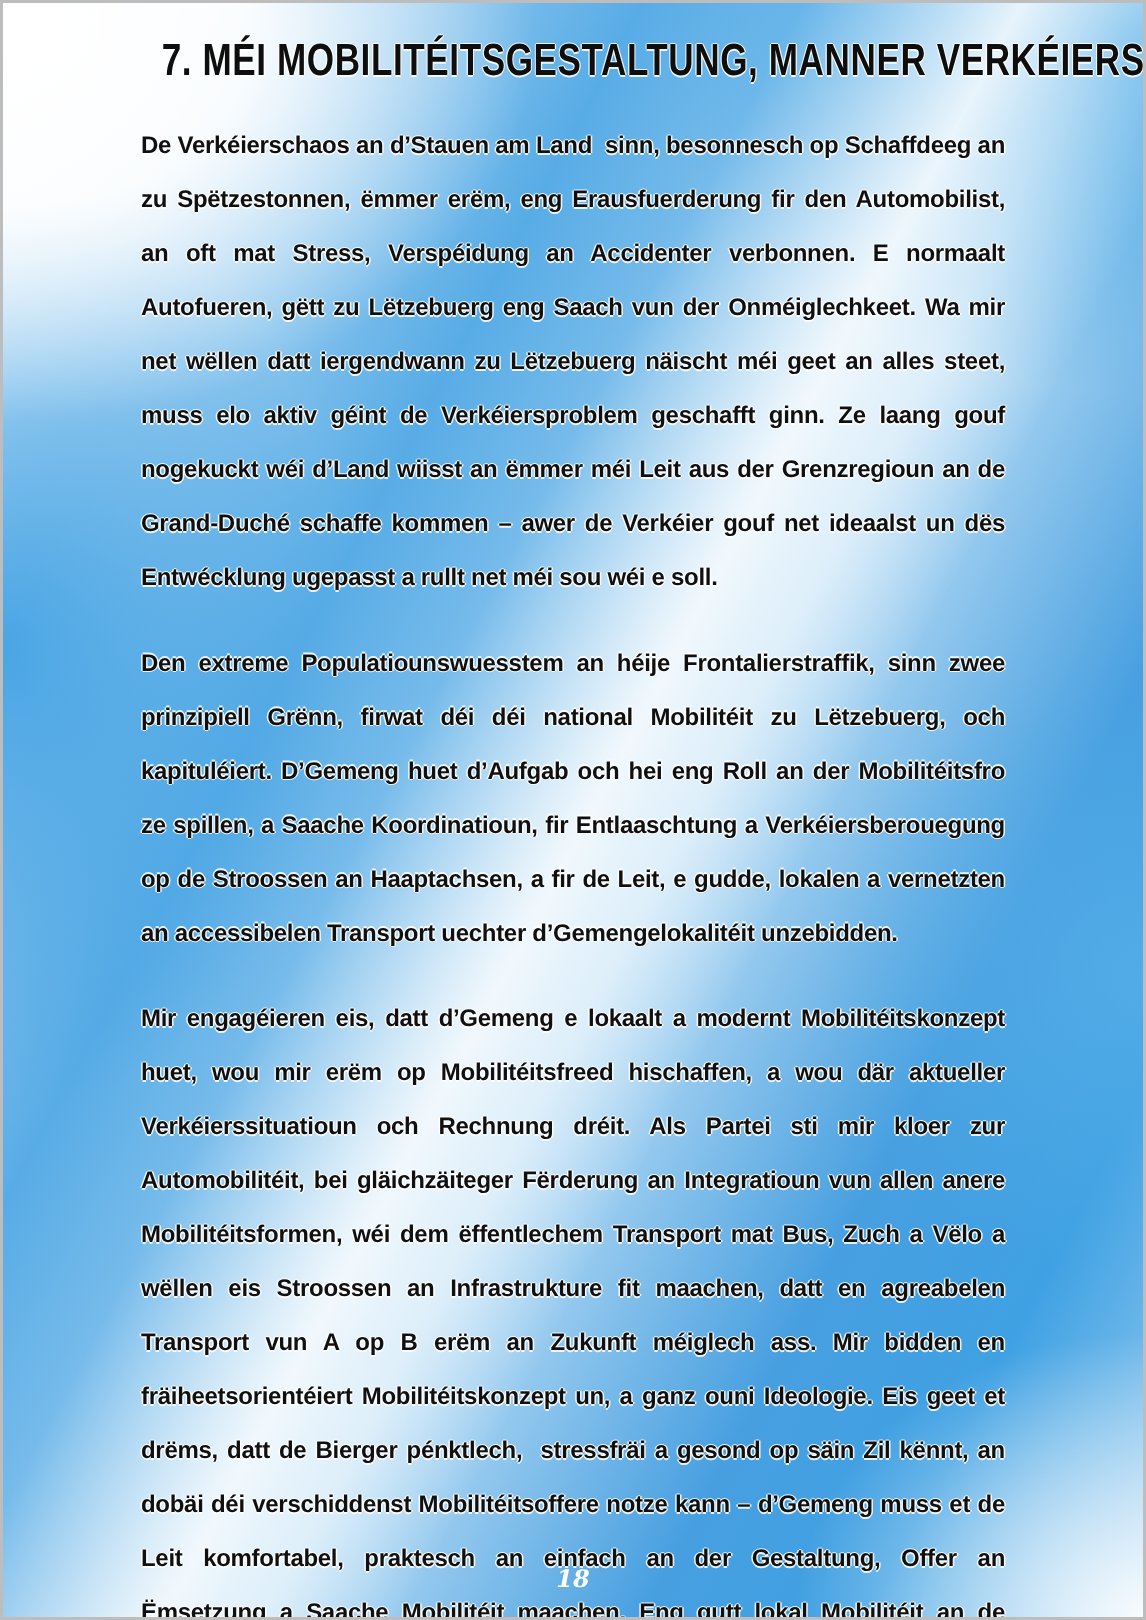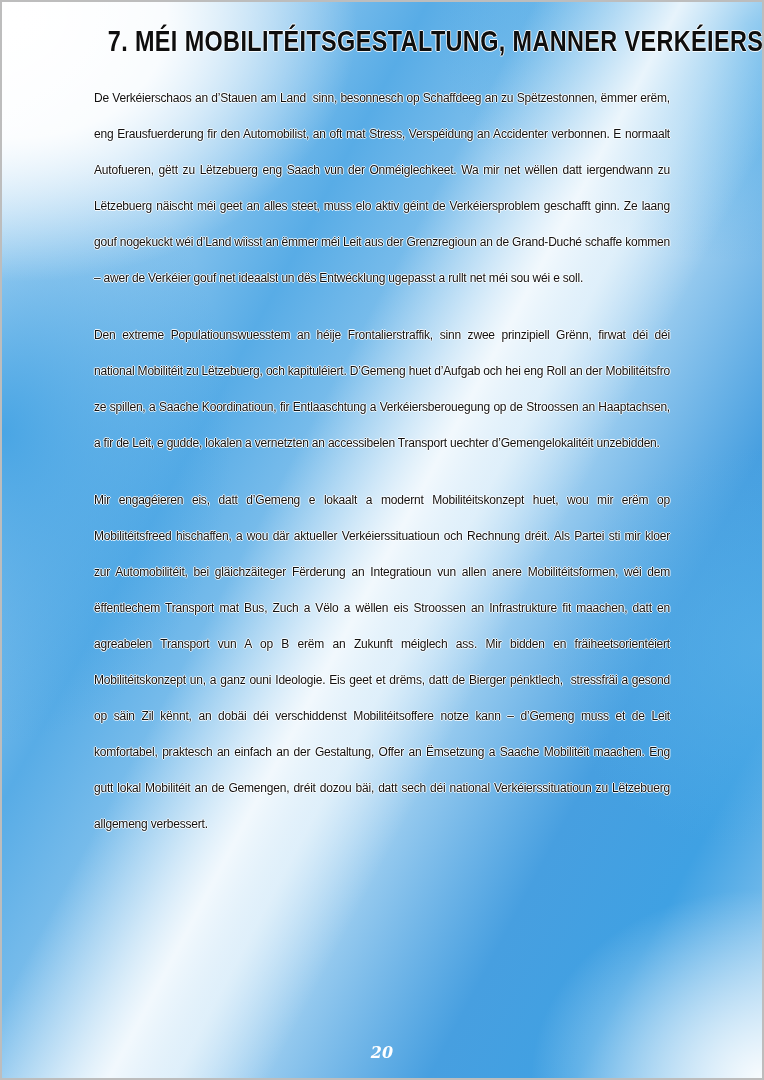--- a/index.html
+++ b/index.html
@@ -65,22 +65,22 @@
     color: #0e0e0e;
     text-decoration: underline;
     text-decoration-thickness: 2.5px;
     text-underline-offset: 7px;
   }
   .body-text {
     margin: 22px 92px 0 92px;
   }
   .body-text p {
     margin: 0 0 21px 0;
-    font-weight: normal;
-    font-size: 12px;
+    font-weight: bold;
+    font-size: 16px;
     font-stretch: condensed;
     letter-spacing: -0.2px;
     line-height: 36px;
     text-align: justify;
     white-space: pre-wrap;
     color: #101010;
   }
   .page-number {
     position: absolute;
     left: 0; right: 0;
@@ -102,15 +102,15 @@
     <span class="title-inner halo">7. MÉI MOBILITÉITSGESTALTUNG, MANNER VERKÉIERSCHAOS!</span>
   </div>
 
 
   <div class="body-text">
     <p class="halo">De Verkéierschaos an d’Stauen am Land  sinn, besonnesch op Schaffdeeg an zu Spëtzestonnen, ëmmer erëm, eng Erausfuerderung fir den Automobilist, an oft mat Stress, Verspéidung an Accidenter verbonnen. E normaalt Autofueren, gëtt zu Lëtzebuerg eng Saach vun der Onméiglechkeet. Wa mir net wëllen datt iergendwann zu Lëtzebuerg näischt méi geet an alles steet, muss elo aktiv géint de Verkéiersproblem geschafft ginn. Ze laang gouf nogekuckt wéi d’Land wiisst an ëmmer méi Leit aus der Grenzregioun an de Grand-Duché schaffe kommen – awer de Verkéier gouf net ideaalst un dës Entwécklung ugepasst a rullt net méi sou wéi e soll.</p>
     <p class="halo">Den extreme Populatiounswuesstem an héije Frontalierstraffik, sinn zwee prinzipiell Grënn, firwat déi déi national Mobilitéit zu Lëtzebuerg, och kapituléiert. D’Gemeng huet d’Aufgab och hei eng Roll an der Mobilitéitsfro ze spillen, a Saache Koordinatioun, fir Entlaaschtung a Verkéiersberouegung op de Stroossen an Haaptachsen, a fir de Leit, e gudde, lokalen a vernetzten an accessibelen Transport uechter d’Gemengelokalitéit unzebidden.</p>
     <p class="halo">Mir engagéieren eis, datt d’Gemeng e lokaalt a modernt Mobilitéitskonzept huet, wou mir erëm op Mobilitéitsfreed hischaffen, a wou där aktueller Verkéierssituatioun och Rechnung dréit. Als Partei sti mir kloer zur Automobilitéit, bei gläichzäiteger Fërderung an Integratioun vun allen anere Mobilitéitsformen, wéi dem ëffentlechem Transport mat Bus, Zuch a Vëlo a wëllen eis Stroossen an Infrastrukture fit maachen, datt en agreabelen Transport vun A op B erëm an Zukunft méiglech ass. Mir bidden en fräiheetsorientéiert Mobilitéitskonzept un, a ganz ouni Ideologie. Eis geet et drëms, datt de Bierger pénktlech,  stressfräi a gesond op säin Zil kënnt, an dobäi déi verschiddenst Mobilitéitsoffere notze kann – d’Gemeng muss et de Leit komfortabel, praktesch an einfach an der Gestaltung, Offer an Ëmsetzung a Saache Mobilitéit maachen. Eng gutt lokal Mobilitéit an de Gemengen, dréit dozou bäi, datt sech déi national Verkéierssituatioun zu Lëtzebuerg allgemeng verbessert.</p>
   </div>
 
-  <div class="page-number">20</div>
+  <div class="page-number">18</div>
 
 </div>
 
 </body></html>

